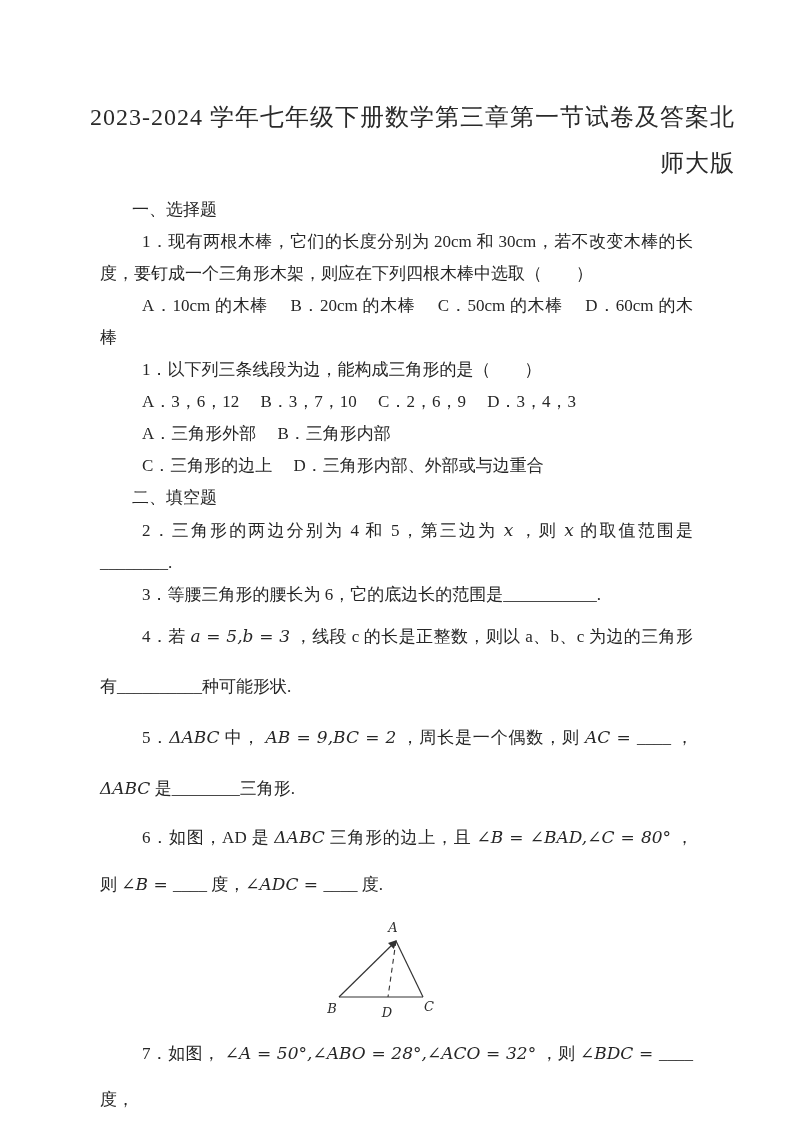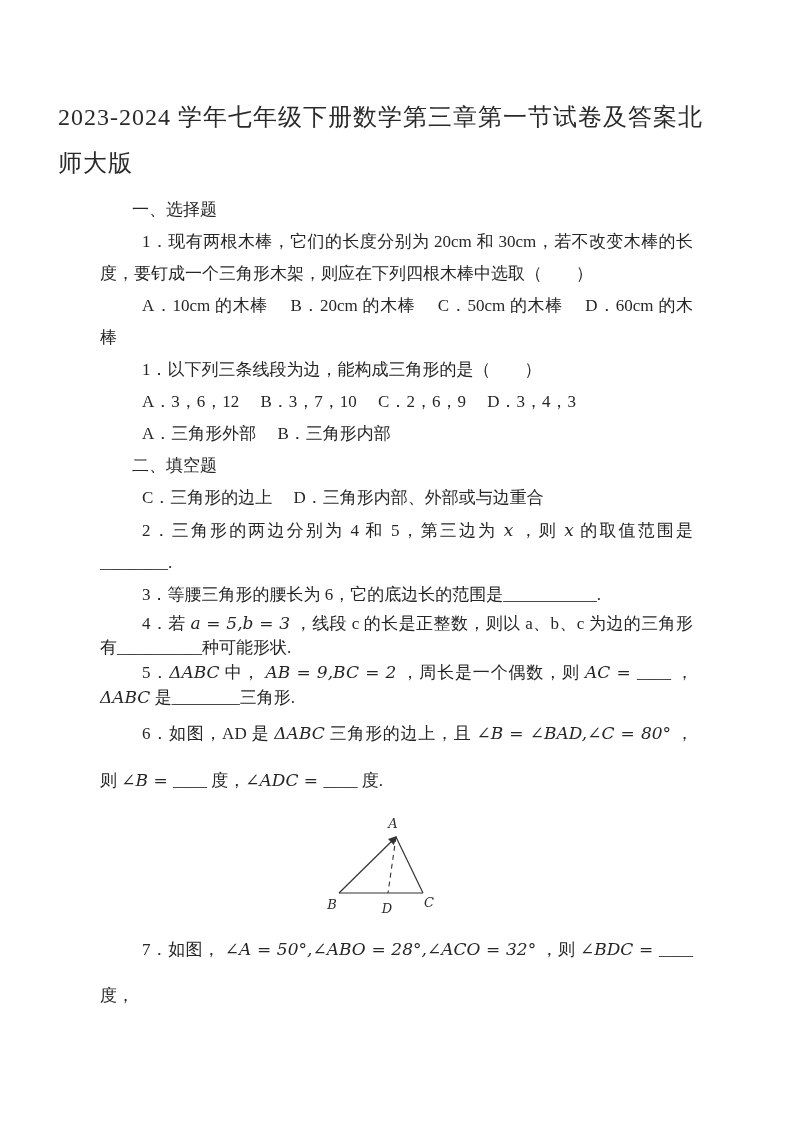--- a/index.html
+++ b/index.html
@@ -8,38 +8,38 @@
     width:793px;height:1122px;
     background:#ffffff;
     overflow:hidden;
     font-family:"Liberation Serif","DejaVu Serif",serif;
     color:#262626;
   }
   .title{
     font-weight:400;
     font-size:24px;
     line-height:46px;
-    text-align:left;
+    text-align:right;
     margin:94px 58px 8px 58px;
     color:#2a2a2a;
     letter-spacing:1px;
   }
   .content{
     margin:8px 100px;
     width:593px;
     text-align:justify;
     font-size:17px;
   }
   .para{
     margin:0;
     line-height:32px;
     text-indent:42px;
   }
   .para.heading{text-indent:32px;}
-  .para.math-mid{line-height:24px;}
+  .para.math-mid{line-height:50px;}
   .para.math-tall{line-height:46px;}
   .m{
     font-style:italic;
     font-family:"DejaVu Serif","Liberation Serif",serif;
   }
   .t{font-style:normal;}
   .figure-wrap{
     text-align:center;
     height:106px;
     margin:4px 0 8px 0;
@@ -61,22 +61,22 @@
 
   <h1 class="title"><span>2023-2024 学年七年级下册数学第三章第一节试卷及答案北</span><br><span>师大版</span></h1>
 
   <div id="content-top" class="content">
       <p class="para heading"><span class="t">一、选择题</span></p>
       <p class="para"><span class="t">1．现有两根木棒，它们的长度分别为 20cm 和 30cm，若不改变木棒的长度，要钉成一个三角形木架，则应在下列四根木棒中选取（　　）</span></p>
       <p class="para"><span class="t">A．10cm 的木棒　 B．20cm 的木棒　 C．50cm 的木棒　 D．60cm 的木棒</span></p>
       <p class="para"><span class="t">1．以下列三条线段为边，能构成三角形的是（　　）</span></p>
       <p class="para"><span class="t">A．3，6，12 　B．3，7，10 　C．2，6，9 　D．3，4，3</span></p>
       <p class="para"><span class="t">A．三角形外部　 B．三角形内部</span></p>
+      <p class="para"><span class="t">C．三角形的边上　 D．三角形内部、外部或与边重合</span></p>
       <p class="para heading"><span class="t">二、填空题</span></p>
-      <p class="para"><span class="t">C．三角形的边上　 D．三角形内部、外部或与边重合</span></p>
       <p class="para"><span class="t">2．三角形的两边分别为 4 和 5，第三边为 </span><span class="m">x</span><span class="t"> ，则 </span><span class="m">x</span><span class="t"> 的取值范围是________.</span></p>
       <p class="para"><span class="t">3．等腰三角形的腰长为 6，它的底边长的范围是___________.</span></p>
       <p class="para math-mid"><span class="t">4．若 </span><span class="m">a = 5,b = 3</span><span class="t"> ，线段 c 的长是正整数，则以 a、b、c 为边的三角形有__________种可能形状.</span></p>
       <p class="para math-mid"><span class="t">5．</span><span class="m">ΔABC</span><span class="t"> 中， </span><span class="m">AB = 9,BC = 2</span><span class="t"> ，周长是一个偶数，则 </span><span class="m">AC = </span><span class="t">____ ，</span><span class="m">ΔABC</span><span class="t"> 是________三角形.</span></p>
       <p class="para math-tall"><span class="t">6．如图，AD 是 </span><span class="m">ΔABC</span><span class="t"> 三角形的边上，且 </span><span class="m">∠B = ∠BAD,∠C = 80°</span><span class="t"> ，则 </span><span class="m">∠B = </span><span class="t">____ 度，</span><span class="m">∠ADC = </span><span class="t">____ 度.</span></p>
     </div>
 
   <div class="figure-wrap">
     <svg width="190" height="104" viewBox="0 0 190 104">
       <defs>

